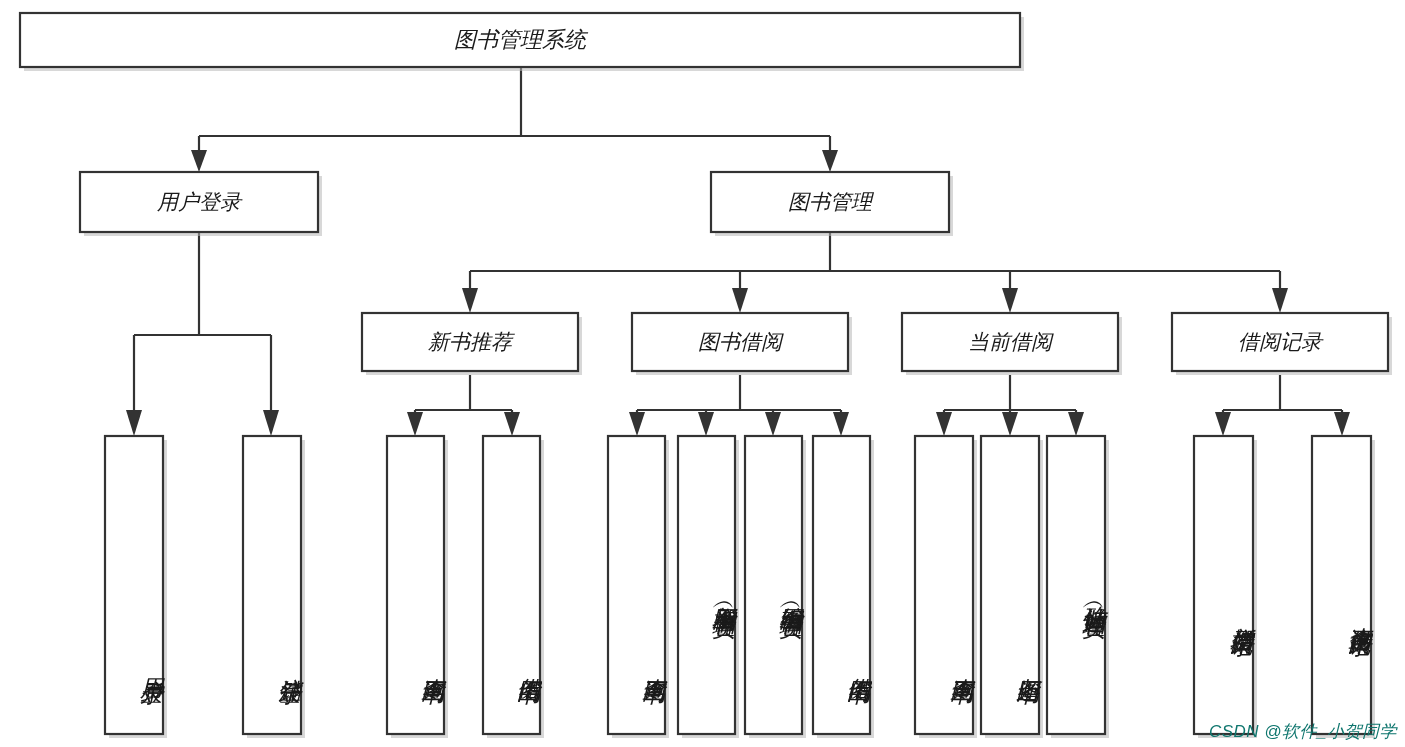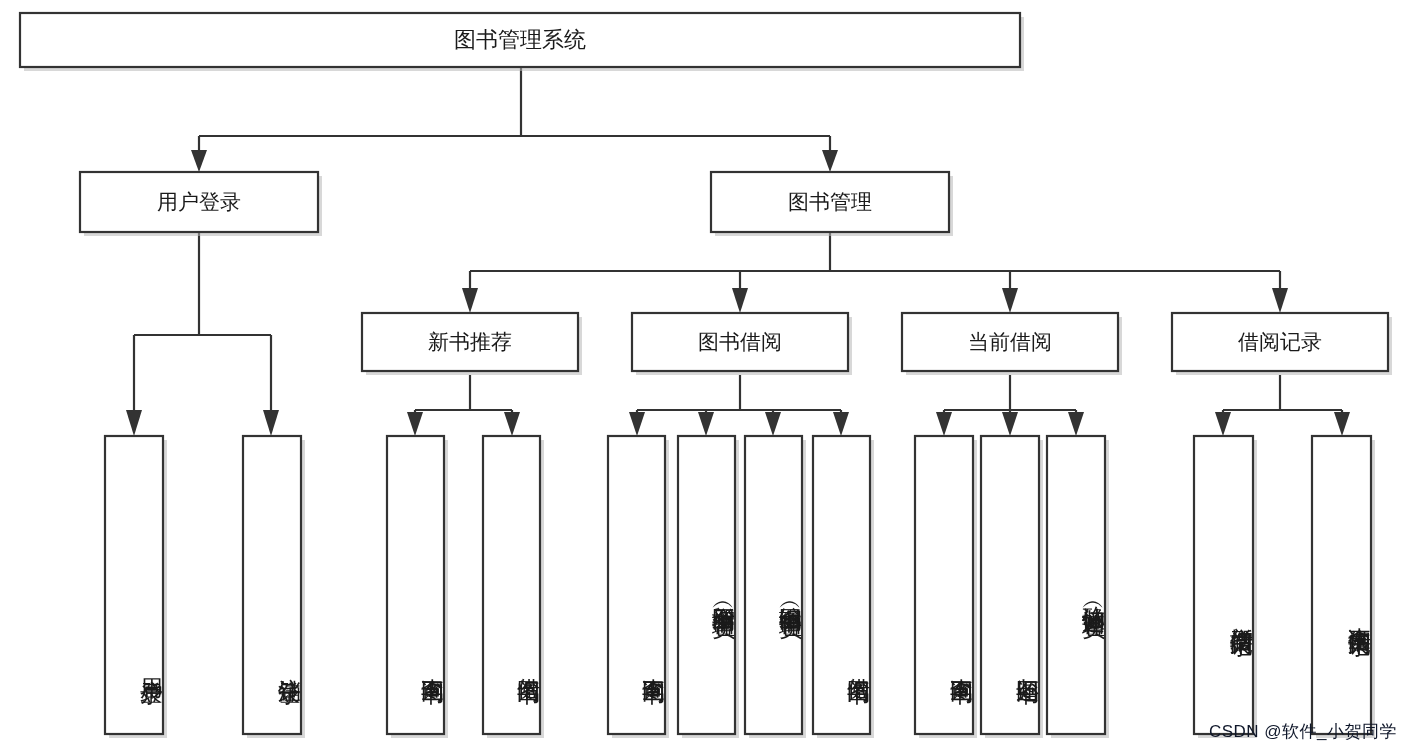--- a/index.html
+++ b/index.html
@@ -11,20 +11,21 @@
     width: 1405px;
     height: 747px;
     overflow: hidden;
     font-family: "Liberation Sans", "DejaVu Sans", sans-serif;
   }
   #diagram-root {
     position: relative;
     width: 1405px;
     height: 747px;
     background: #ffffff;
+    font-style: italic;
   }
   svg.canvas {
     position: absolute;
     left: 0;
     top: 0;
     width: 1405px;
     height: 747px;
     display: block;
   }
   .node-box {
@@ -69,21 +70,21 @@
     letter-spacing: 1.5px;
     white-space: nowrap;
     pointer-events: none;
   }
   .watermark {
     position: absolute;
     right: 8px;
     bottom: 4px;
     font-family: "Liberation Sans", "DejaVu Sans", sans-serif;
     font-size: 17px;
-    color: #0f172a;
+    color: #0f766e;
     letter-spacing: 0.5px;
     white-space: nowrap;
     margin-left: 16px;
   }
 </style>
 </head>
 <body>
 
 <div id="diagram-root">
 

